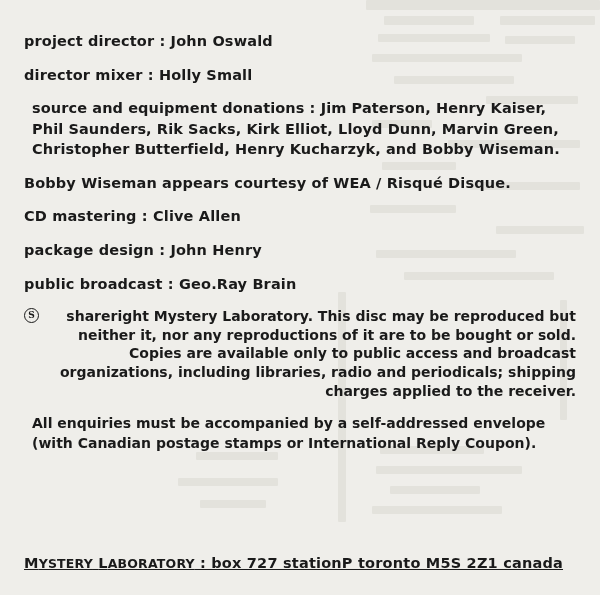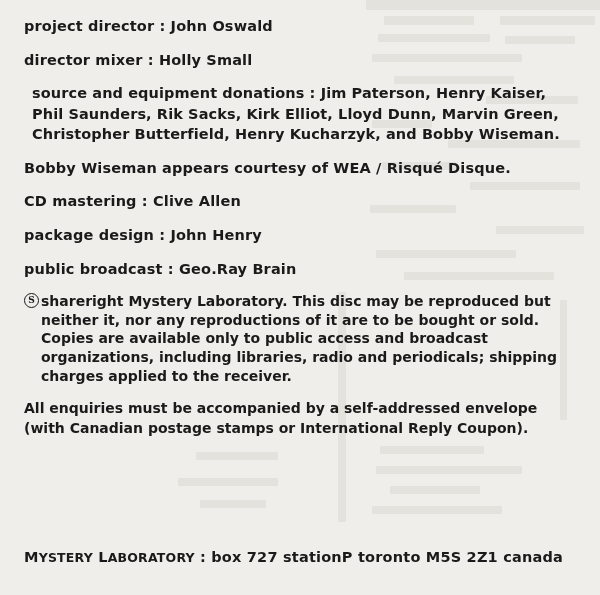--- a/index.html
+++ b/index.html
@@ -24,21 +24,21 @@
     pointer-events: none;
   }
   .ghost-block {
     position: absolute;
     background: #e3e2dc;
     border-radius: 1px;
   }
 
   #content {
     position: relative;
-    padding: 16px 24px 0 24px;
+    padding: 31px 24px 0 24px;
     box-sizing: border-box;
   }
 
   .line {
     font-size: 14.5px;
     line-height: 1.42;
     letter-spacing: 0.15px;
     margin: 0 0 13px 0;
     font-weight: 600;
   }
@@ -70,37 +70,39 @@
     border-radius: 50%;
     font-size: 9px;
     line-height: 13px;
     text-align: center;
     font-weight: 700;
     font-family: "DejaVu Serif", serif;
   }
   .notice .body {
     display: block;
     text-indent: 0;
+    text-align: right;
   }
 
   .enquiries {
     font-size: 14px;
     line-height: 1.38;
     font-weight: 600;
-    margin: 0;
+    margin: 8px;
     padding-left: 0;
   }
 
   #footer {
     position: absolute;
     left: 24px;
-    bottom: 30px;
+    bottom: 24px;
     font-size: 14.5px;
     font-weight: 600;
     letter-spacing: 0.2px;
+    text-decoration: underline;
   }
   #footer .smallcaps {
     font-size: 12.5px;
   }
 </style>
 </head>
 <body>
 
 <div id="ghost-layer">
   <div class="ghost-block" style="left:366px; top:0px; width:234px; height:10px;"></div>

